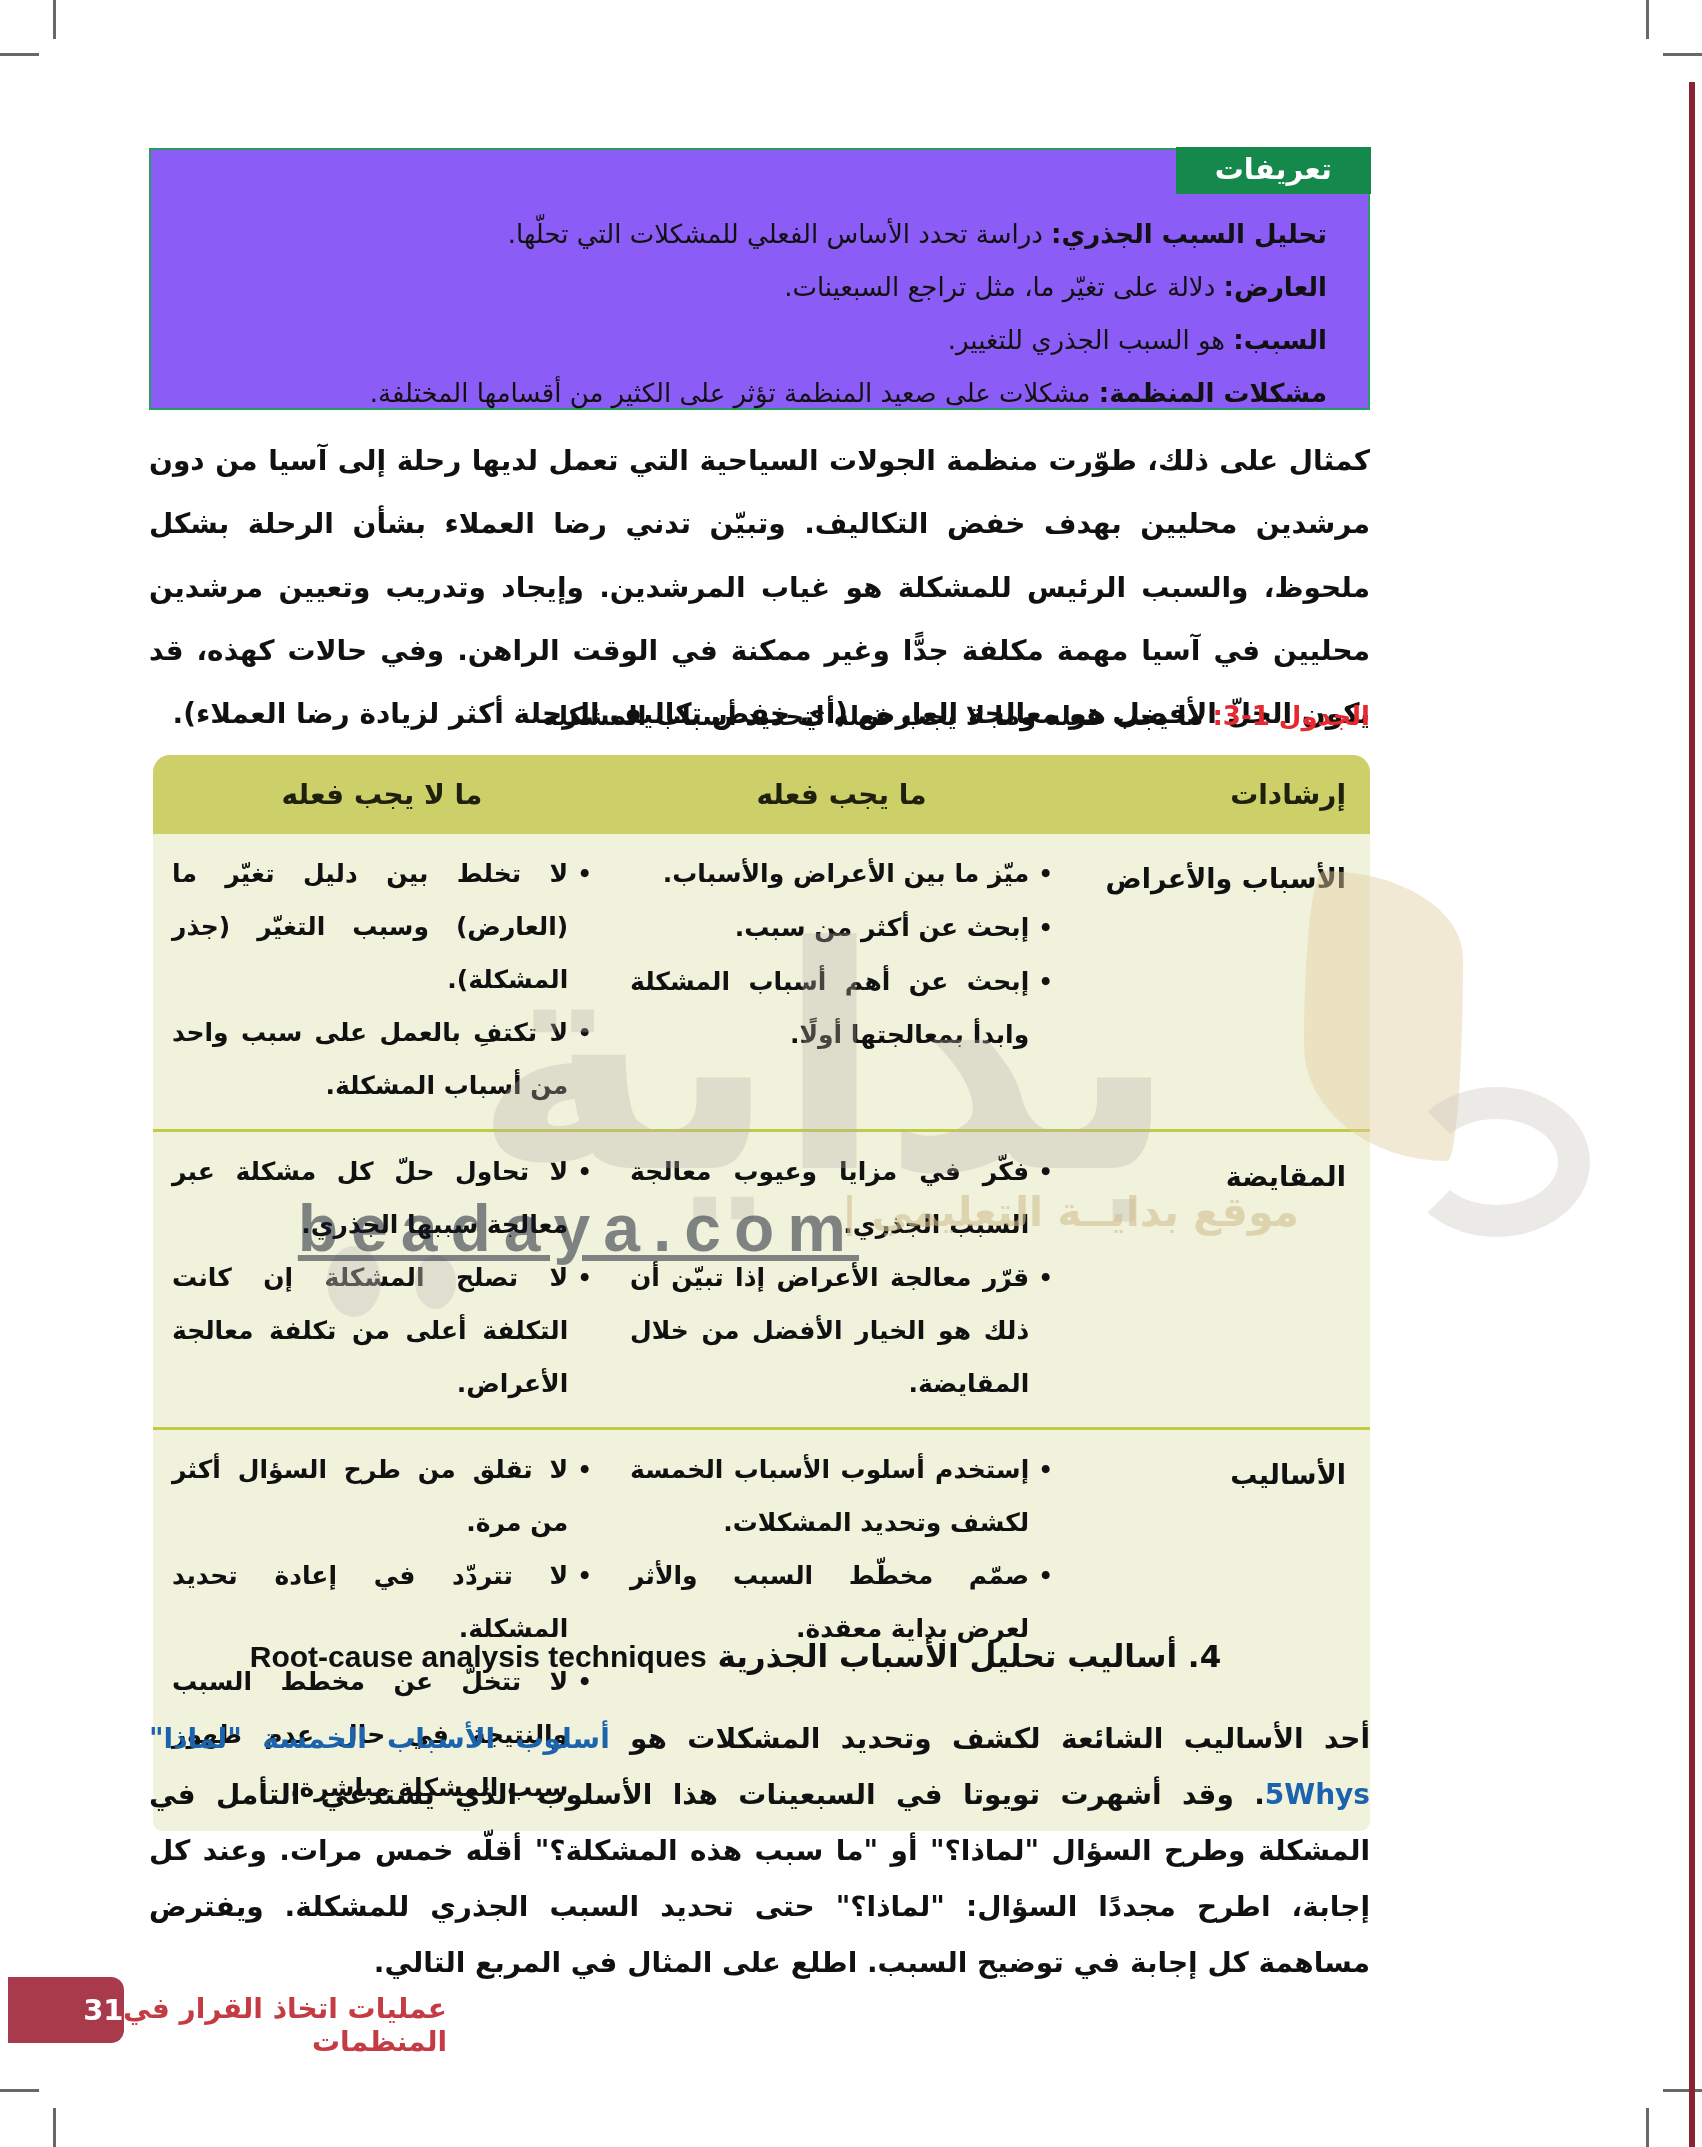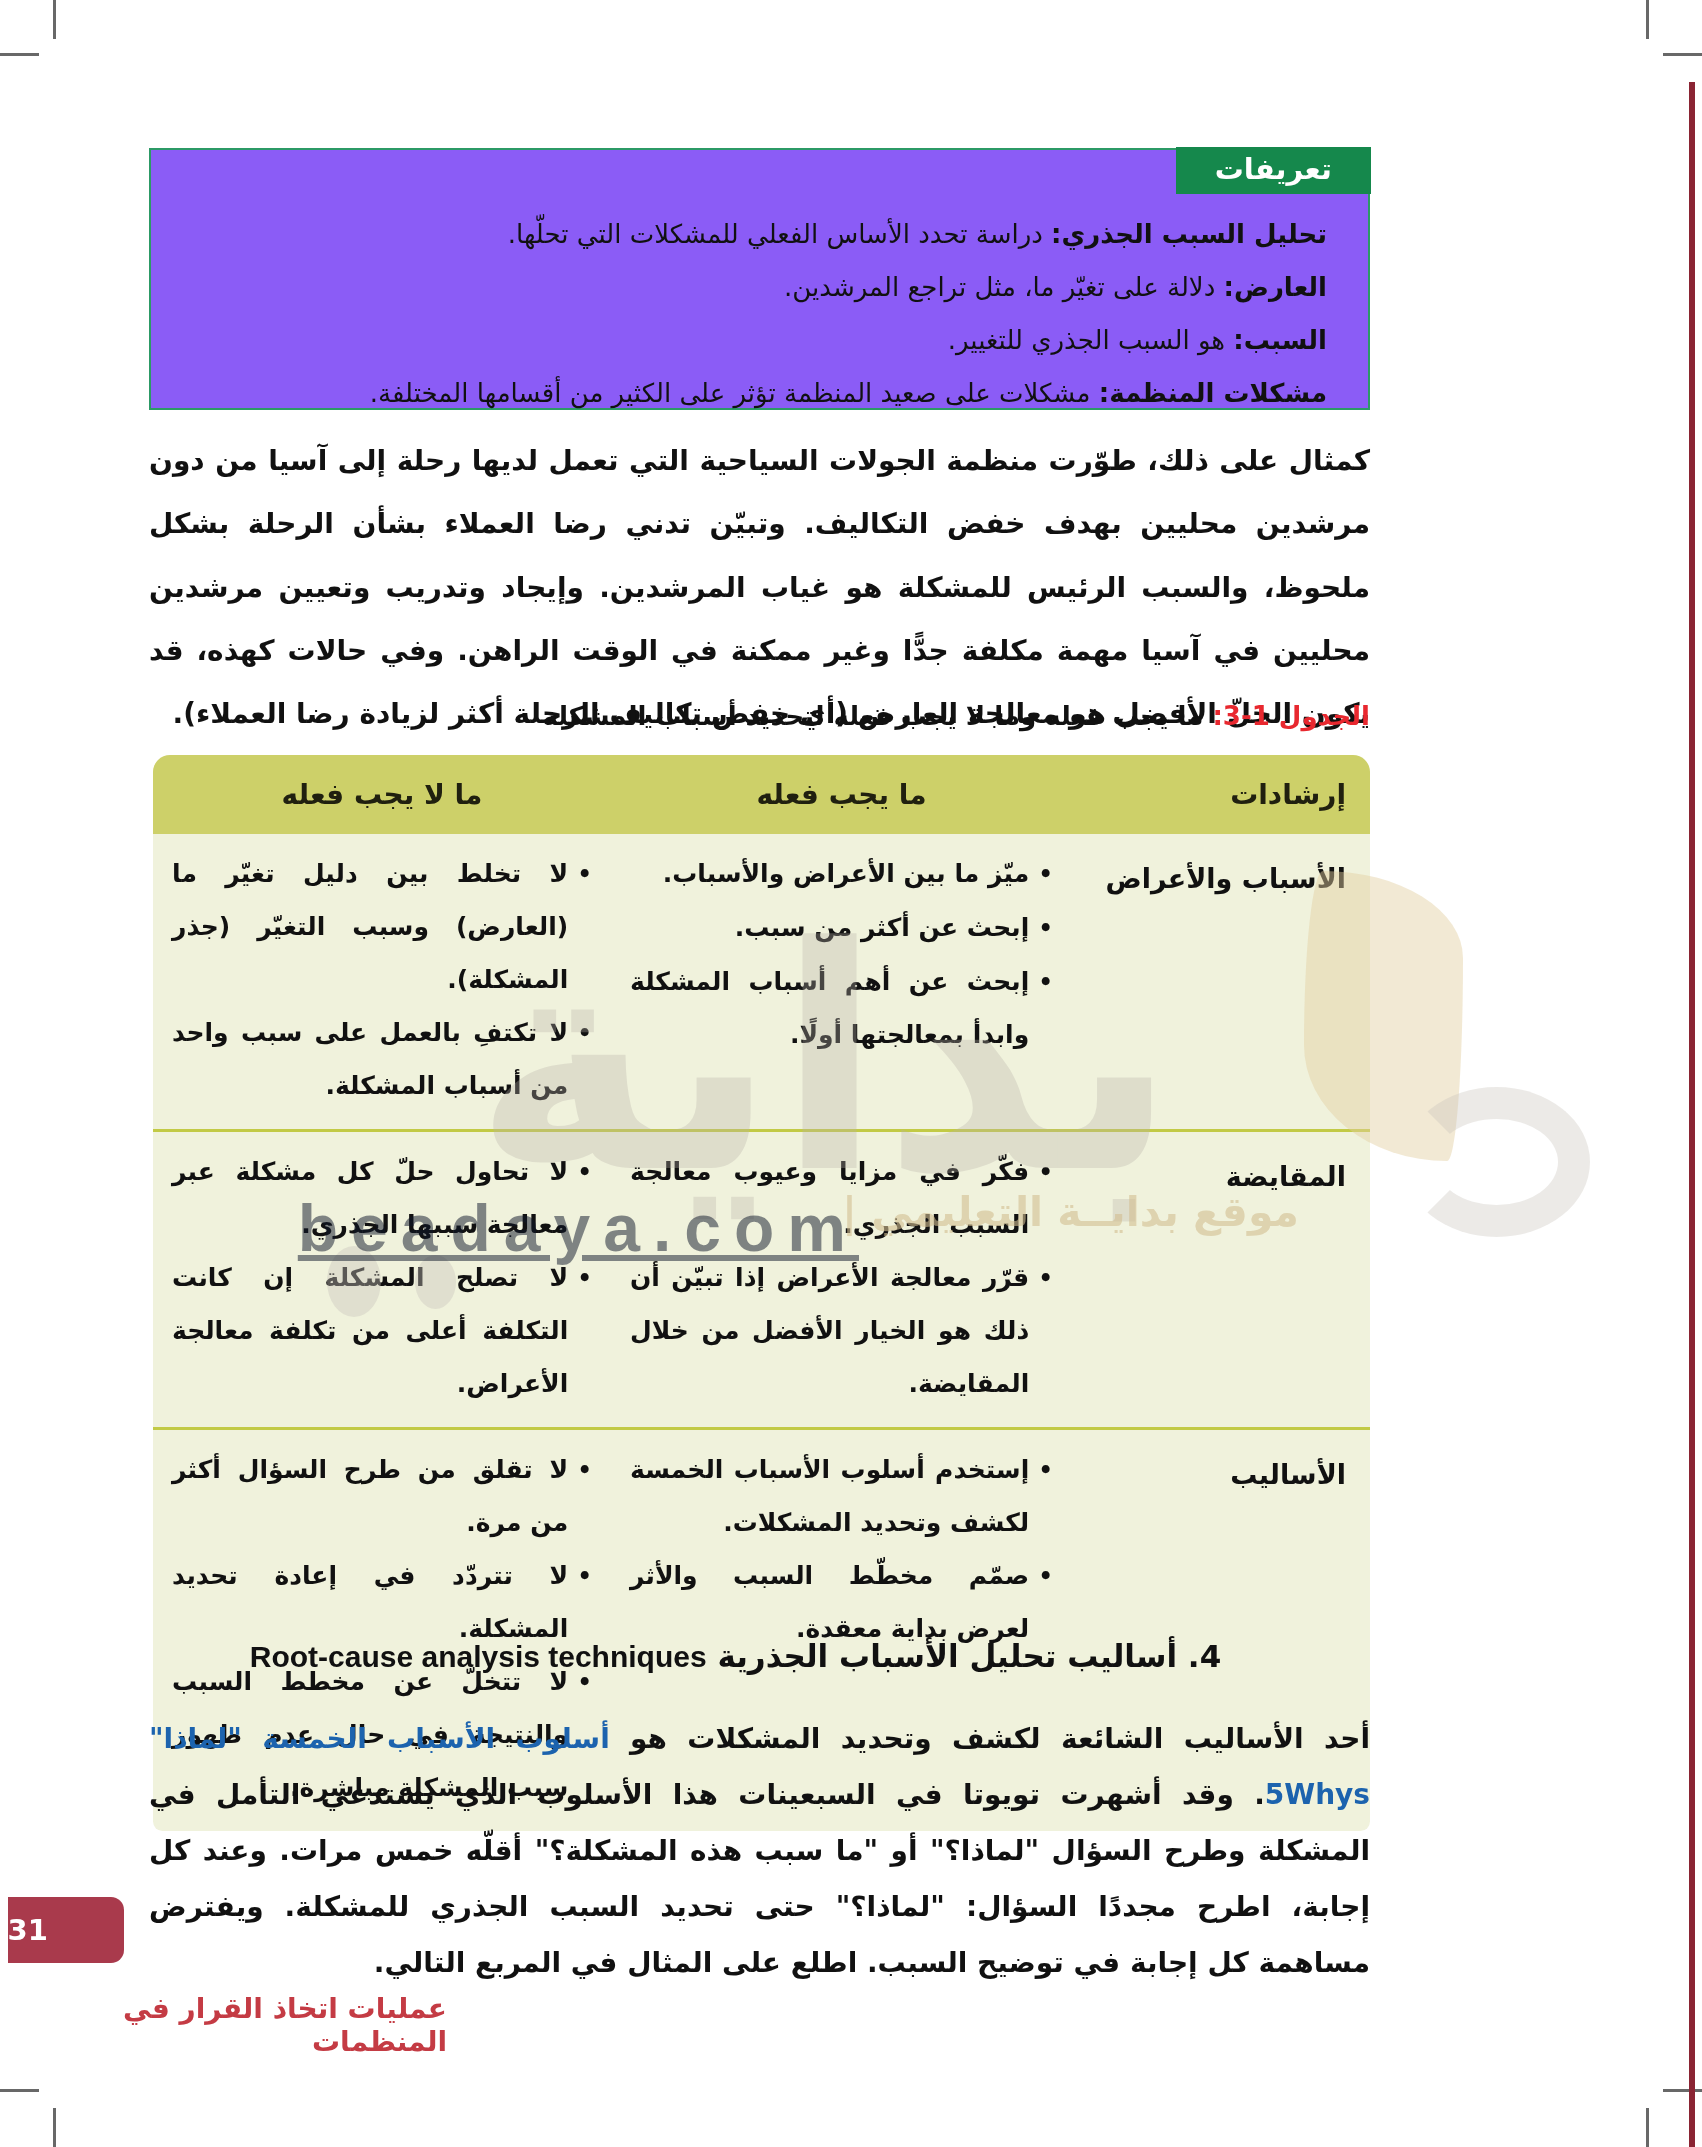--- a/index.html
+++ b/index.html
@@ -75,22 +75,22 @@
   .sec4{position:absolute;left:149px;width:1221px;top:1638px;text-align:center;padding-right:48px;
     font-size:31px;font-weight:bold;color:#111;}
   .sec4 .en{font-family:"Liberation Sans",sans-serif;font-size:30px;font-weight:bold;}
 
   
   .para2{position:absolute;left:149px;width:1221px;top:1711px;font-size:28px;line-height:2.0;
     color:#111;text-align:justify;font-weight:bold;}
   .para2 .blue{color:var(--c-blue,#1c63ae);}
 
   
-  .footer-badge{position:absolute;left:7.5px;top:1897px;width:116px;height:66px;background:var(--c-footer_badge,#a93a4c);
-    border-radius:0 13px 13px 0;display:flex;align-items:center;justify-content:flex-start;
+  .footer-badge{position:absolute;left:7.5px;top:1977px;width:116px;height:66px;background:var(--c-footer_badge,#a93a4c);
+    border-radius:0 13px 13px 0;display:flex;align-items:center;justify-content:flex-end;
     color:#fff;font-size:29px;font-weight:bold;direction:ltr;}
   .footer-title{position:absolute;left:159px;top:1992px;width:394px;text-align:left;
     color:var(--c-footer_text,#c43b44);font-size:28px;font-weight:bold;direction:rtl;}
   .footer-title{text-align:right;left:auto;right:1255px;width:450px;}
 </style>
 </head>
 <body>
 
 <div class="page">
 
@@ -102,21 +102,21 @@
   <div class="crop v" style="left:1646px;top:2108px;"></div>
   <div class="crop h" style="left:0;top:2089px;"></div>
   <div class="crop v" style="left:53px;top:2108px;"></div>
 
   <div class="edge-rule"></div>
 
   <section class="defbox">
     <div class="def-label">تعريفات</div>
     <div class="def-items">
       <p class="def-item"><b>تحليل السبب الجذري:</b><span> دراسة تحدد الأساس الفعلي للمشكلات التي تحلّها.</span></p>
-      <p class="def-item"><b>العارض:</b><span> دلالة على تغيّر ما، مثل تراجع المرشدين.</span></p>
+      <p class="def-item"><b>العارض:</b><span> دلالة على تغيّر ما، مثل تراجع السبعينات.</span></p>
       <p class="def-item"><b>السبب:</b><span> هو السبب الجذري للتغيير.</span></p>
       <p class="def-item"><b>مشكلات المنظمة:</b><span> مشكلات على صعيد المنظمة تؤثر على الكثير من أقسامها المختلفة.</span></p>
     </div>
   </section>
 
   <p class="intro">كمثال على ذلك، طوّرت منظمة الجولات السياحية التي تعمل لديها رحلة إلى آسيا من دون مرشدين محليين بهدف خفض التكاليف. وتبيّن تدني رضا العملاء بشأن الرحلة بشكل ملحوظ، والسبب الرئيس للمشكلة هو غياب المرشدين. وإيجاد وتدريب وتعيين مرشدين محليين في آسيا مهمة مكلفة جدًّا وغير ممكنة في الوقت الراهن. وفي حالات كهذه، قد يكون الحلّ الأفضل هو معالجة العارض (أي خفض تكاليف الرحلة أكثر لزيادة رضا العملاء).</p>
 
   <p class="tcaption">
     <span class="lbl">الجدول 1-3:</span><span> ما يجب فعله وما لا يجب فعله لتحديد أسباب المشكلة</span>
   </p>

